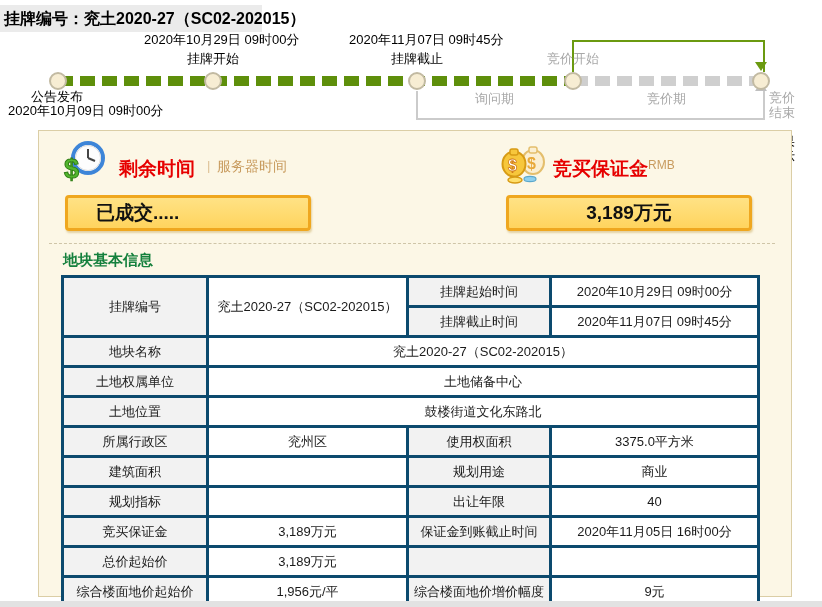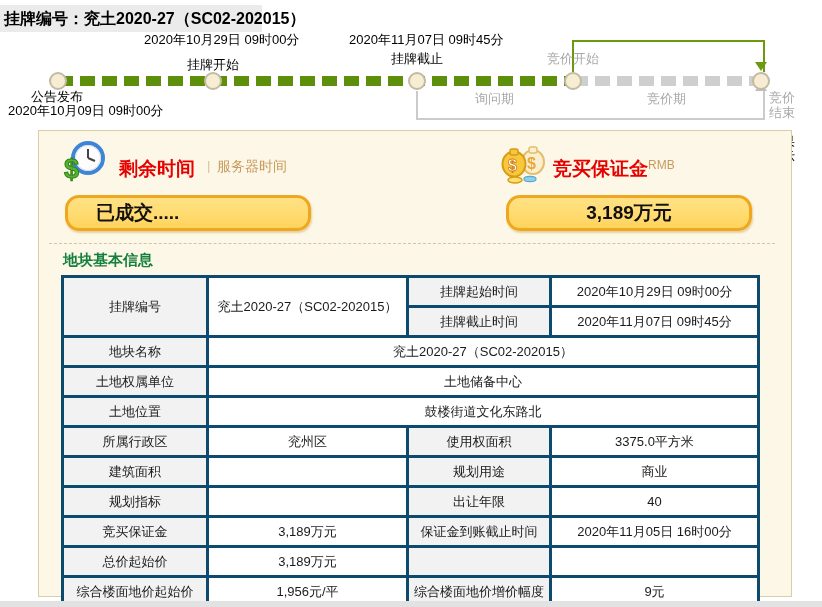--- a/index.html
+++ b/index.html
@@ -37,21 +37,21 @@
   
   .panel{position:absolute;left:38px;top:130px;width:752px;height:465px;
          background:#FCF7E6;border:1px solid #DBCEA6;}
   .hdr-icon{position:absolute;top:8px;}
   .hdr-red{position:absolute;top:25px;font-size:19px;font-weight:bold;color:#E60000;
            white-space:nowrap;}
   .hdr-sep{position:absolute;top:27px;font-size:13px;color:#DDBF93;}
   .hdr-tan{position:absolute;top:27px;font-size:14px;color:#C89B5E;white-space:nowrap;}
   .status-box{position:absolute;top:64px;height:30px;width:240px;
          background:linear-gradient(#FFE285,#FFD45E);
-         border:3px solid #EFA71F;border-radius:14px;
+         border:3px solid #EFA71F;border-radius:4px;
          box-shadow:1px 2px 2px rgba(180,140,40,.35);
          font-size:19px;font-weight:bold;color:#111;line-height:30px;}
   .status-box.left{left:26px;padding-left:28px;width:212px;}
   .status-box.right{left:467px;text-align:center;}
   .dotted-sep{position:absolute;left:10px;top:112px;width:726px;height:0;
          border-top:1px dashed #CFC5A8;}
   .section-title{position:absolute;left:24px;top:120px;font-size:15px;font-weight:bold;
          color:#15803d;}
 
   
@@ -80,21 +80,21 @@
     <div class="bracket-gray"></div>
     <div class="arrow-up-gray"></div>
 
     <div class="node" style="left:49px;"></div>
     <div class="node" style="left:204px;"></div>
     <div class="node" style="left:408px;"></div>
     <div class="node" style="left:564px;"></div>
     <div class="node" style="left:752px;"></div>
 
     <div class="tl-label" style="left:144px;top:31px;">2020年10月29日 09时00分</div>
-    <div class="tl-label" style="left:187px;top:56px;">挂牌开始</div>
+    <div class="tl-label" style="left:187px;top:50px;">挂牌开始</div>
     <div class="tl-label" style="left:349px;top:31px;">2020年11月07日 09时45分</div>
     <div class="tl-label" style="left:391px;top:50px;">挂牌截止</div>
     <div class="tl-label gray" style="left:547px;top:50px;">竞价开始</div>
     <div class="tl-twoline gray" style="left:769px;top:42px;color:#A8A8A8;">竞价结束</div>
     <div class="tl-label" style="left:31px;top:88px;">公告发布</div>
     <div class="tl-label" style="left:8px;top:102px;">2020年10月09日 09时00分</div>
     <div class="tl-label gray" style="left:475px;top:90px;">询问期</div>
     <div class="tl-label gray" style="left:647px;top:90px;text-align:right;">竞价期</div>
     <div class="tl-twoline" style="left:769px;top:86px;color:#000;">结果公示</div>
   </div>

